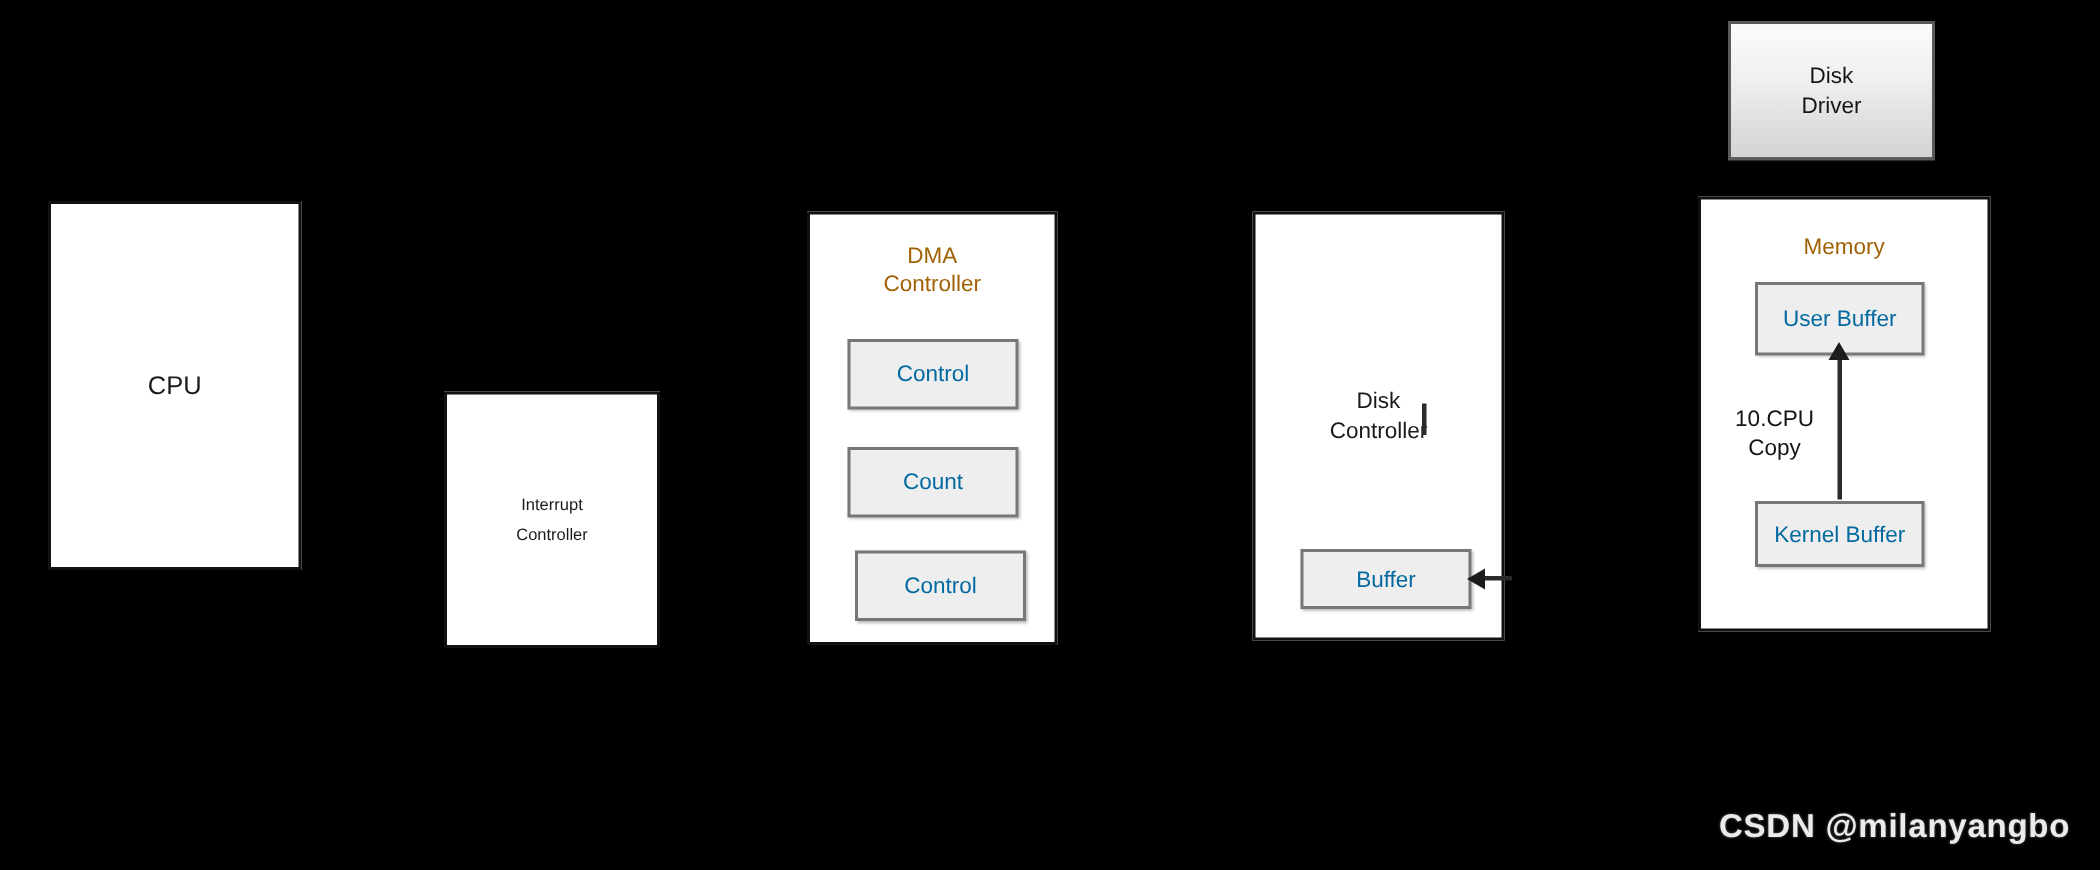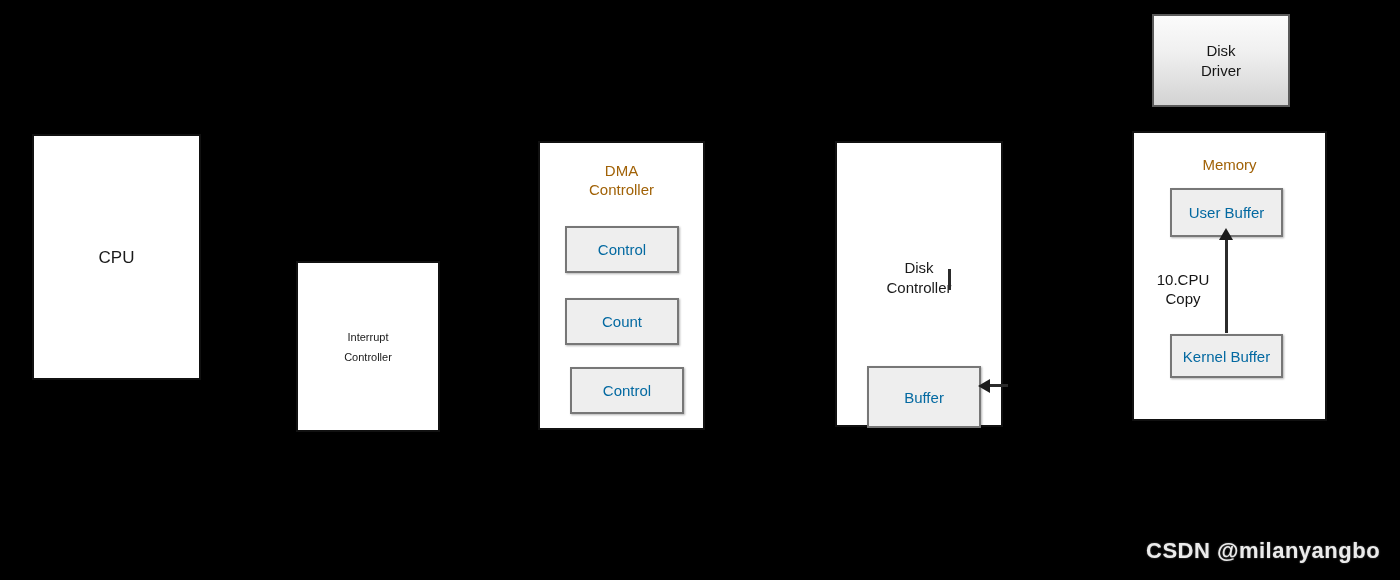--- a/index.html
+++ b/index.html
@@ -141,21 +141,21 @@
 
     <div class="subbox" style="left:25px; top:155px; width:114px; height:47px;">Count</div>
 
     <div class="subbox" style="left:30px; top:224px; width:114px; height:47px;">Control</div>
   </div>
 
   <div class="box" style="left:835px; top:141px; width:168px; height:286px;">
     <div class="centered-label" style="font-size:15px; line-height:20px; top:48%;">Disk
 Controller</div>
 
-    <div class="subbox" style="left:30px; top:223px; width:114px; height:62px;">Buffer</div>
+    <div class="subbox" style="left:30px; top:223px; width:114px; height:40px;">Buffer</div>
   </div>
 
   <div class="conn" style="left:948px; top:269px; width:3px; height:21px;"></div>
 
   <div class="conn" style="left:990px; top:384px; width:18px; height:3px;"></div>
   <div class="arrow-head arrow-left" style="left:978px; top:379px;"></div>
 
   <div class="box" style="left:1132px; top:131px; width:195px; height:290px;">
     <div class="box-title" style="top:22px;">Memory</div>
 

